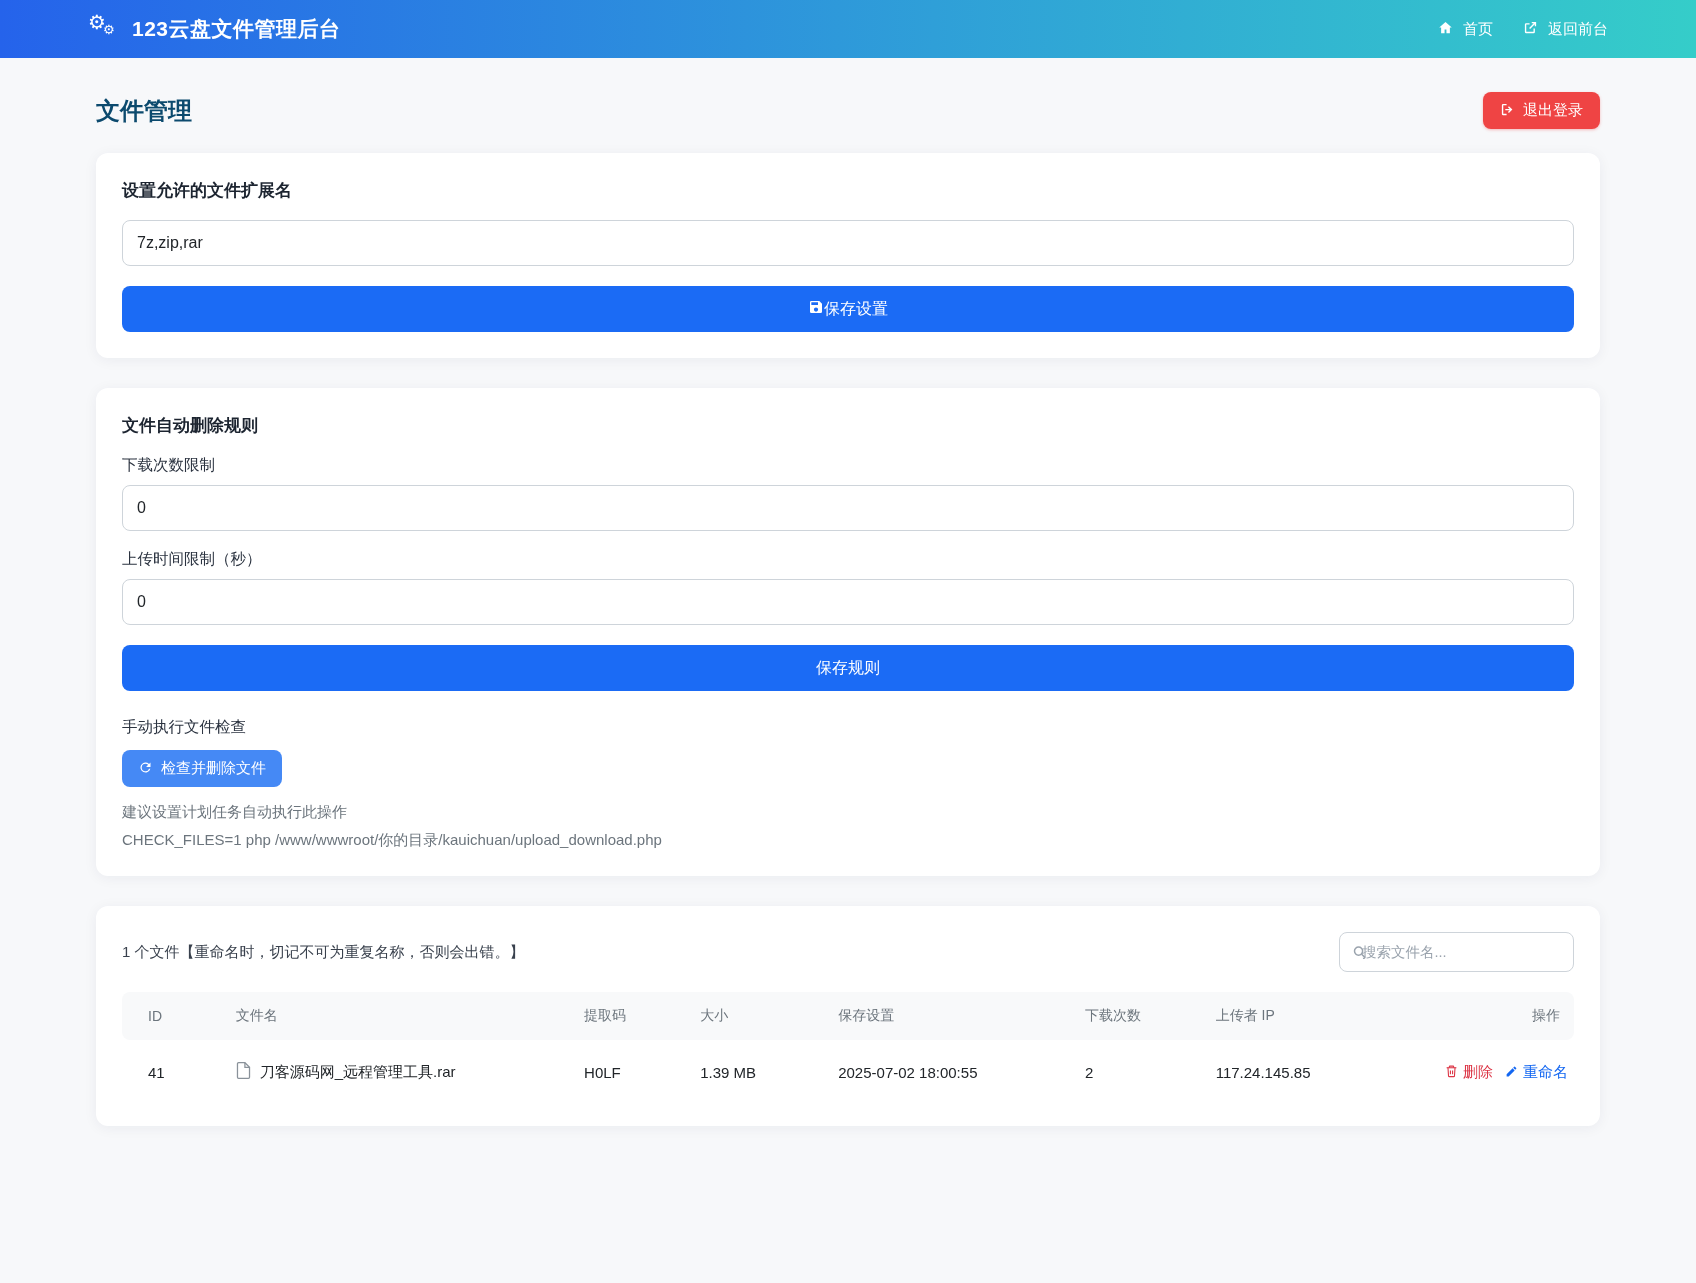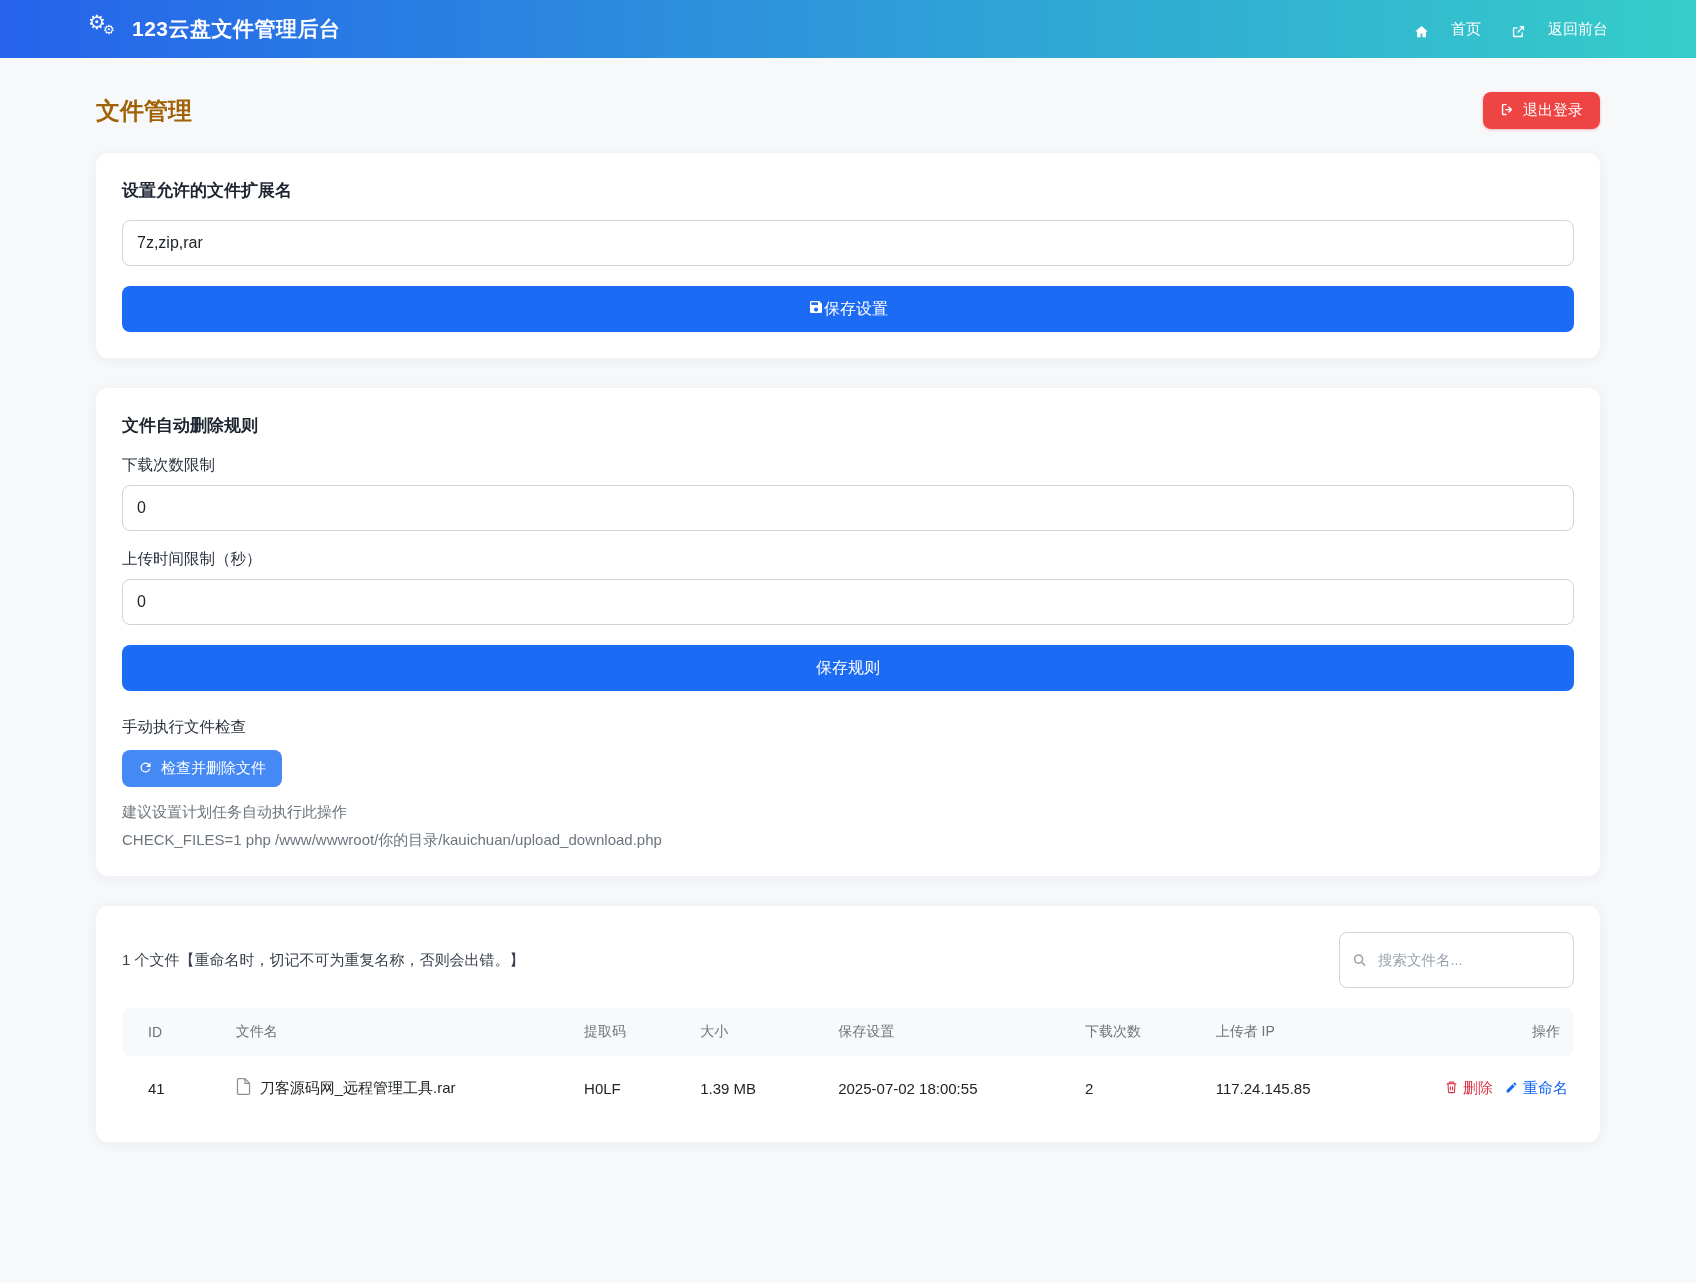--- a/index.html
+++ b/index.html
@@ -16,27 +16,27 @@
     height:58px; flex:0 0 58px;
     background:linear-gradient(90deg,#2563eb 0%,#2f9fd8 55%,#35cdc9 100%);
     display:flex; align-items:center; justify-content:space-between;
     padding:0 88px; color:#fff;
   }
   .brand { display:flex; align-items:center; gap:12px; font-size:21px; font-weight:bold; letter-spacing:.5px; }
   .gears { position:relative; width:32px; height:28px; }
   .gears .g1 { position:absolute; left:0; top:-3px; font-size:20px; line-height:1; }
   .gears .g2 { position:absolute; left:15px; top:8px; font-size:13px; line-height:1; }
   .nav-links { display:flex; align-items:center; gap:30px; font-size:15px; }
-  .nav-link { display:flex; align-items:flex-end; gap:22px; color:#fff; text-decoration:none; cursor:pointer; }
+  .nav-link { display:flex; align-items:flex-start; gap:10px; color:#fff; text-decoration:none; cursor:pointer; }
   .nav-link svg { display:block; }
 
   
   .content { flex:1 1 auto; padding:0 96px 140px 96px; }
   .page-head { display:flex; align-items:center; justify-content:space-between; margin:34px 0 24px; }
-  .page-title { font-size:24px; font-weight:bold; color:#a16207; }
+  .page-title { font-size:24px; font-weight:bold; color:#0c4a6e; }
   .logout-btn {
     background:#ef4444; color:#fff; border:none; border-radius:8px;
     padding:9px 17px; font-size:15px; display:inline-flex; align-items:center; gap:8px;
     cursor:pointer; font-family:inherit; box-shadow:0 1px 3px rgba(239,68,68,.35);
   }
 
   .card {
     background:#fff; border-radius:12px; padding:26px;
     box-shadow:0 2px 14px rgba(20,30,60,.06);
     margin-bottom:30px;
@@ -63,22 +63,22 @@
   }
   .hint-text { font-size:15px; color:#6c757d; margin-top:16px; }
   .command-text { font-size:15px; color:#6c757d; margin-top:9px; }
 
   
   .files-toolbar { display:flex; align-items:center; justify-content:space-between; margin-bottom:20px; }
   .file-summary { font-size:15px; color:#39414d; }
   .search-wrap { position:relative; }
   .search-wrap svg { position:absolute; left:13px; top:50%; transform:translateY(-50%); }
   .search-input {
-    width:235px; height:56px; border:1px solid #ced4da; border-radius:8px;
-    padding:0 12px 0 38px; font-size:14.5px; color:#212529; font-family:inherit;
+    width:235px; height:40px; border:1px solid #ced4da; border-radius:8px;
+    padding:0 12px 0 22px; font-size:14.5px; color:#212529; font-family:inherit;
   }
   .search-input::placeholder { color:#9aa3ad; }
 
   table { width:100%; border-collapse:collapse; }
   thead th {
     background:#f8f9fa; color:#6c757d; font-weight:normal; font-size:14px;
     text-align:left; padding:15px 12px; white-space:nowrap;
   }
   thead th:first-child { padding-left:26px; border-radius:8px 0 0 8px; }
   thead th:last-child { text-align:right; padding-right:14px; border-radius:0 8px 8px 0; }

